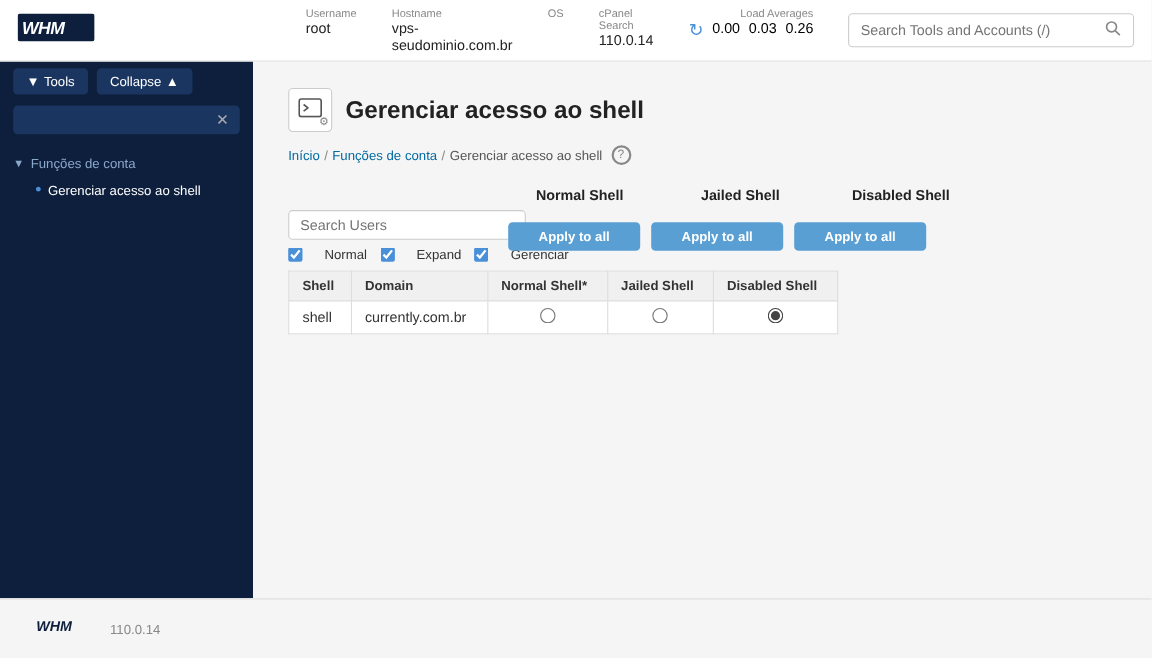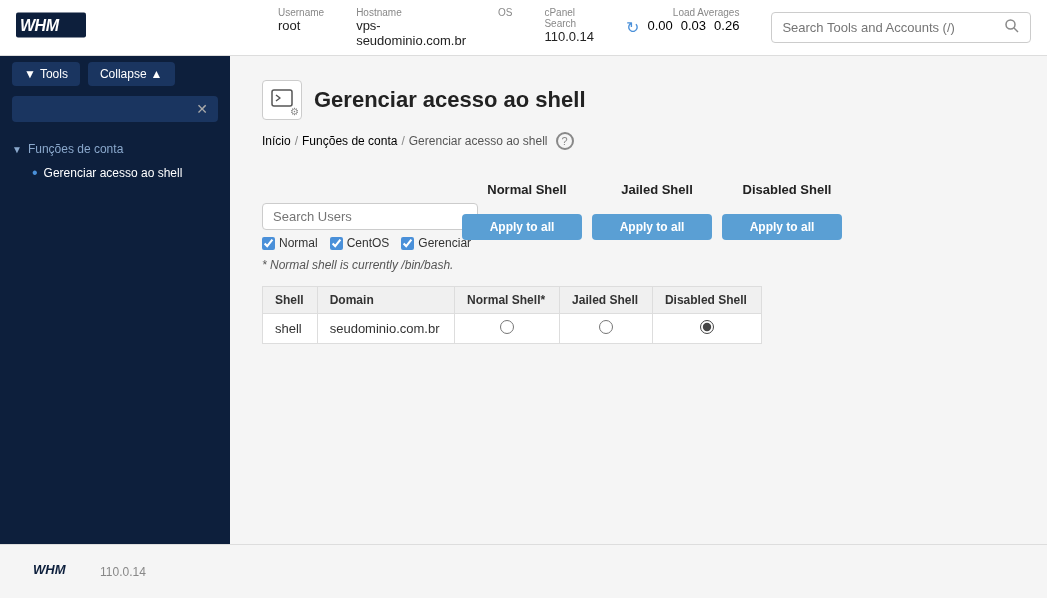--- a/index.html
+++ b/index.html
@@ -177,21 +177,21 @@
     }
     .page-title { font-size: 22px; font-weight: bold; color: #222; }
     .breadcrumb {
       font-size: 12px;
       color: #4a90d9;
       margin-bottom: 20px;
       display: flex;
       align-items: center;
       gap: 4px;
     }
-    .breadcrumb a { color: #000000; text-decoration: none; cursor: pointer; }
+    .breadcrumb a { color: #0369a1; text-decoration: none; cursor: pointer; }
     .breadcrumb .sep { color: #888; }
     .breadcrumb .current { color: #555; }
     .help-icon {
       width: 18px; height: 18px;
       border: 2px solid #888;
       border-radius: 50%;
       display: inline-flex;
       align-items: center;
       justify-content: center;
       font-size: 11px;
@@ -210,21 +210,21 @@
       color: #888;
     }
     .checkboxes {
       display: flex;
       gap: 12px;
       align-items: center;
     }
     .checkbox-label {
       display: flex;
       align-items: center;
-      gap: 4px;
+      gap: 20px;
       font-size: 12px;
       color: #333;
       cursor: pointer;
     }
     .checkbox-label input[type=checkbox] {
       accent-color: #4a90d9;
     }
     .apply-btn {
       width: 120px;
       margin-right: 10px;
@@ -399,68 +399,67 @@
       <a>Início</a>
       <span class="sep">/</span>
       <a>Funções de conta</a>
       <span class="sep">/</span>
       <span class="current">Gerenciar acesso ao shell</span>
       <span class="help-icon">?</span>
     </div>
 
     <div style="display:flex; align-items:flex-start; gap:0; margin-bottom:6px;">
       <div style="width:200px; min-width:200px;"></div>
-      <div style="display:flex; gap:0;margin-top:12px;">
+      <div style="display:flex; gap:16px;">
         <div style="width:130px; text-align:center; font-weight:bold; font-size:13px; color:#222;">Normal Shell</div>
         <div style="width:130px; text-align:center; font-weight:bold; font-size:13px; color:#222;">Jailed Shell</div>
         <div style="width:130px; text-align:center; font-weight:bold; font-size:13px; color:#222;">Disabled Shell</div>
       </div>
     </div>
 
     <div style="display:flex; align-items:center; gap:0; margin-bottom:8px;">
       <div style="width:200px; min-width:200px; display:flex; flex-direction:column; gap:6px;">
         <input class="user-search-input" type="text" placeholder="Search Users" style="">
         <div class="checkboxes">
           <label class="checkbox-label">
             <input type="checkbox" checked="" style="">
             <span>Normal</span>
           </label>
           <label class="checkbox-label">
             <input type="checkbox" checked="" style="">
-            <span>CentOS</span>
+            <span>Expand</span>
           </label>
           <label class="checkbox-label">
             <input type="checkbox" checked="" style="">
             <span>Gerenciar</span>
           </label>
         </div>
       </div>
       <div style="display:flex; gap:0;">
         <button class="apply-btn normal" style="width:120px; margin-right:10px;">Apply to all</button>
         <button class="apply-btn jailed" style="width:120px; margin-right:10px;">Apply to all</button>
         <button class="apply-btn disabled-btn" style="width:120px;">Apply to all</button>
       </div>
     </div>
 
-    <p class="note">* Normal shell is currently /bin/bash.</p>
 
     <table class="shell-table">
       <thead>
         <tr>
           <th>Shell</th>
           <th>Domain</th>
           <th>Normal Shell*</th>
           <th>Jailed Shell</th>
           <th>Disabled Shell</th>
         </tr>
       </thead>
       <tbody>
         <tr>
           <td>shell</td>
-          <td>seudominio.com.br</td>
+          <td>currently.com.br</td>
           <td class="radio-cell">
             <input type="radio" name="shell_wwtest" value="normal" style="">
           </td>
           <td class="radio-cell">
             <input type="radio" name="shell_wwtest" value="jailed" style="">
           </td>
           <td class="radio-cell">
             <input type="radio" name="shell_wwtest" value="disabled" checked="" style="">
           </td>
         </tr>

